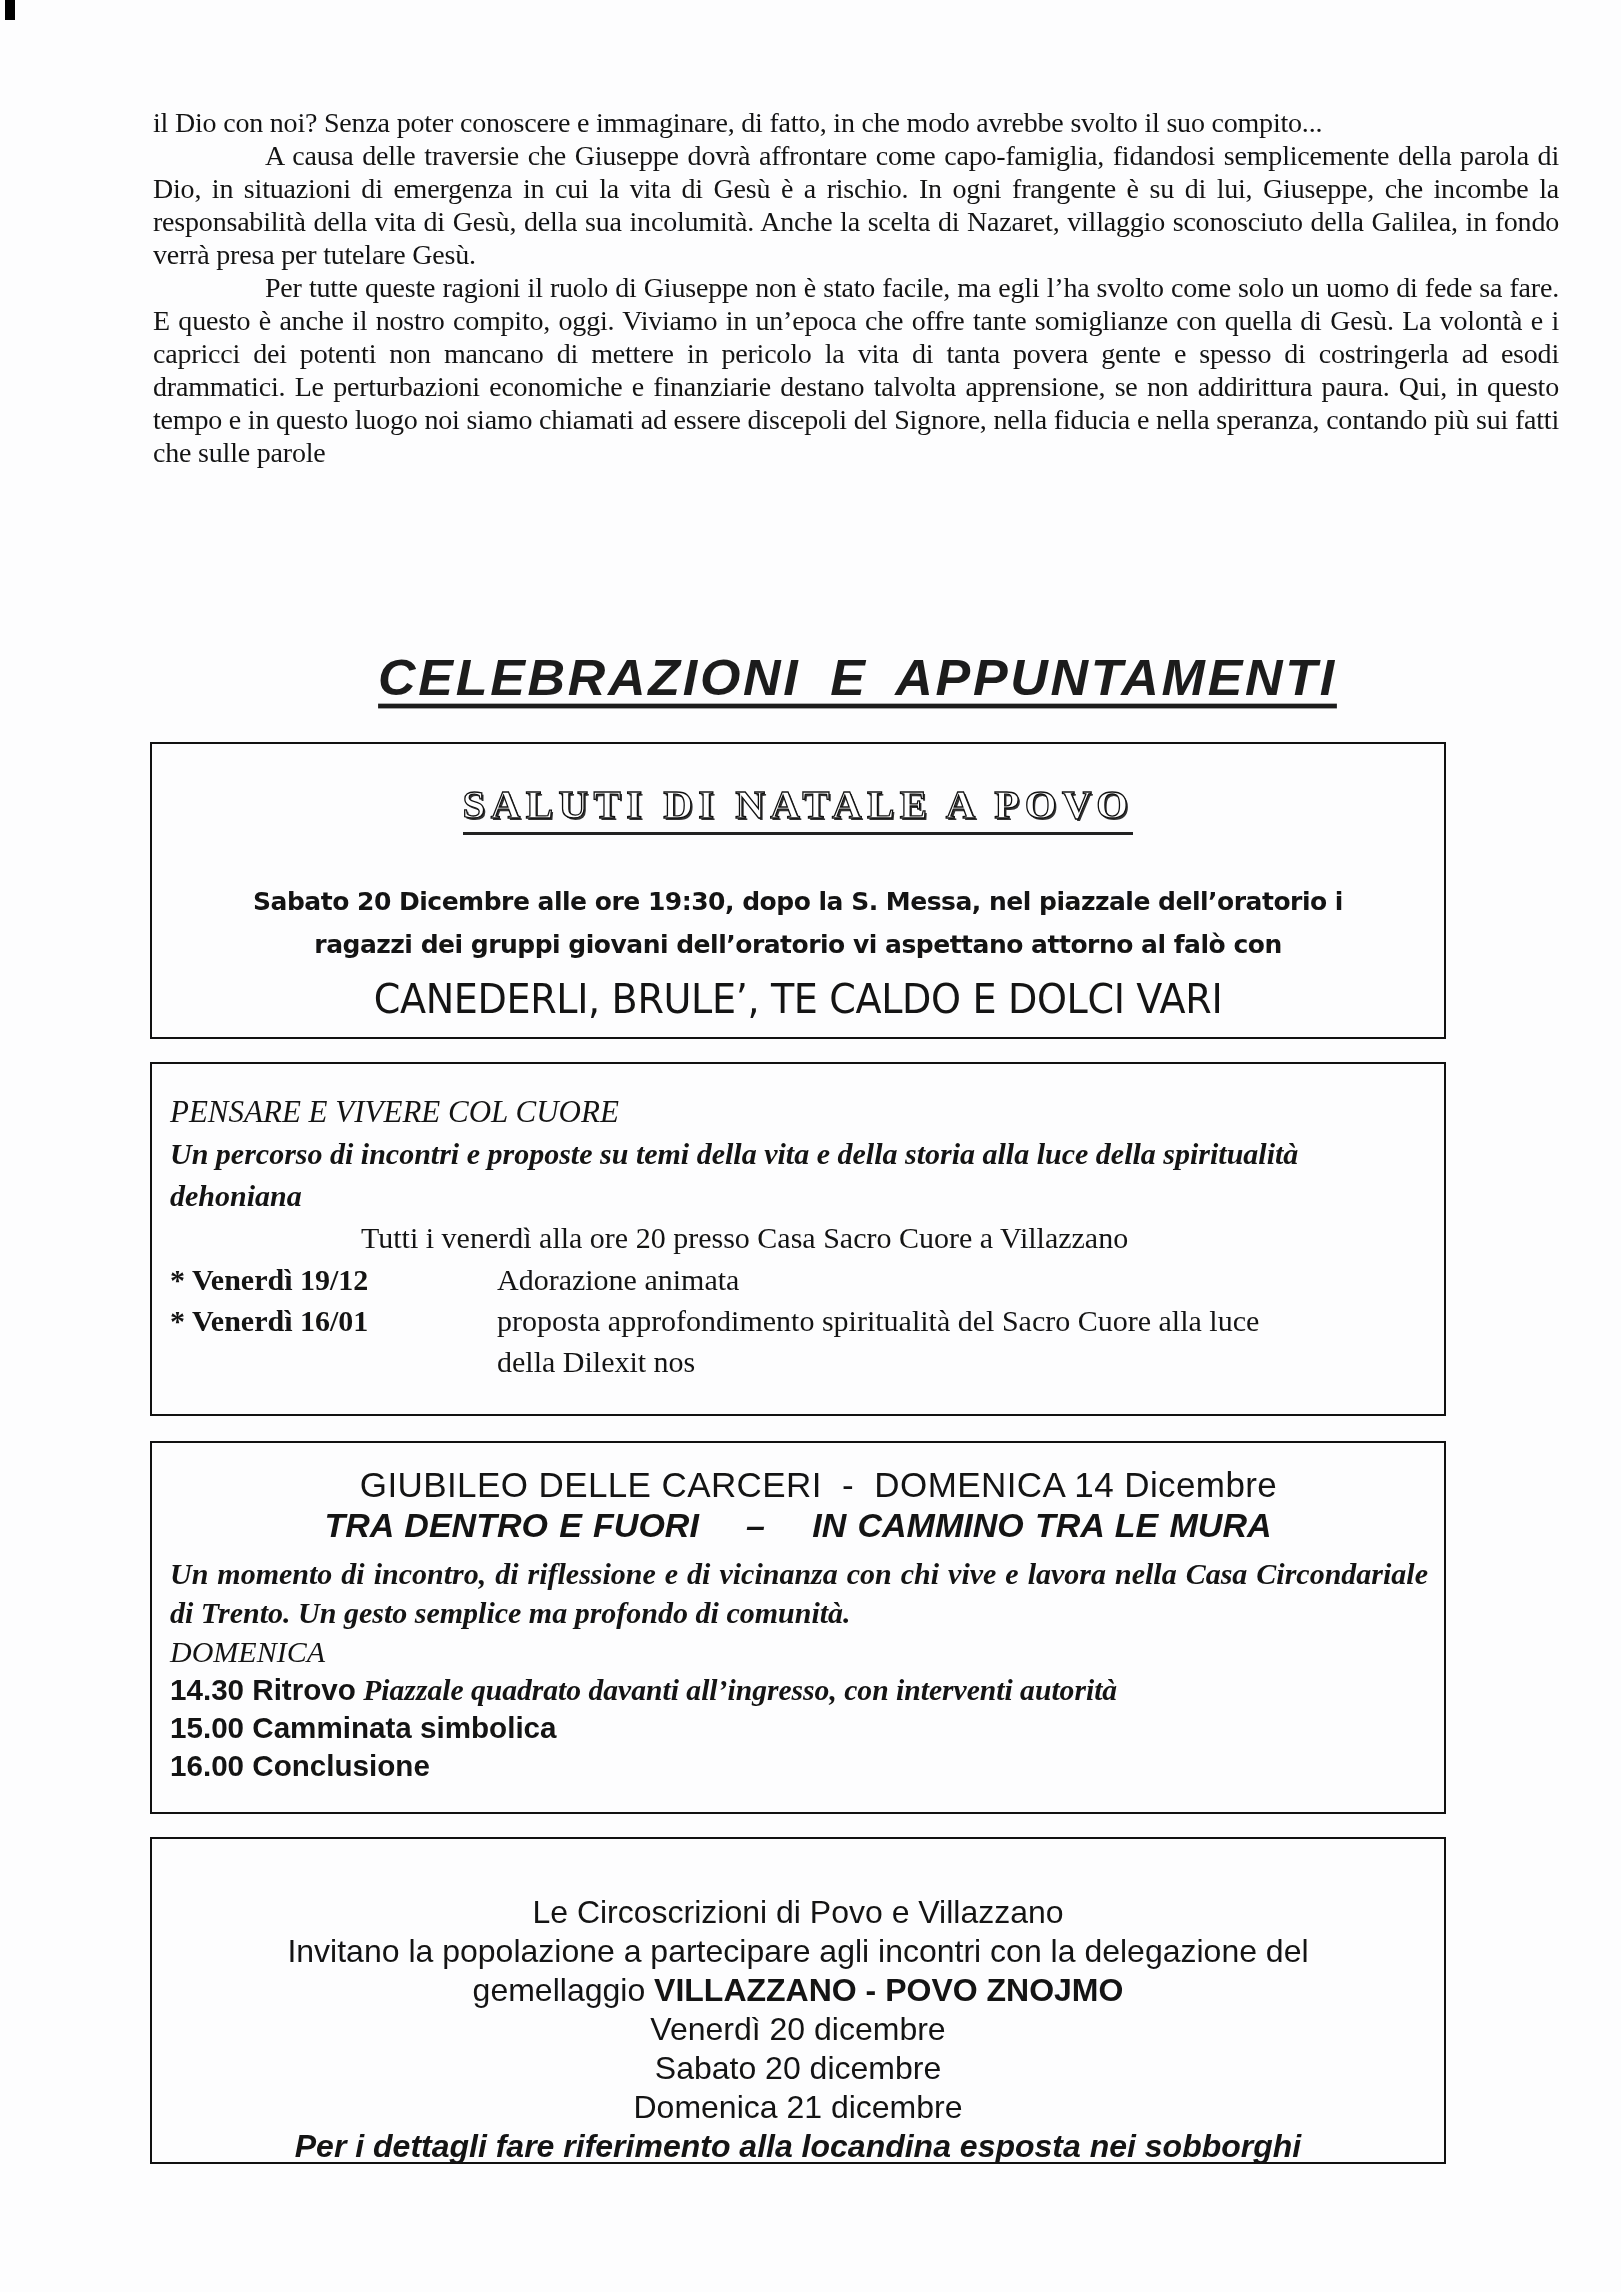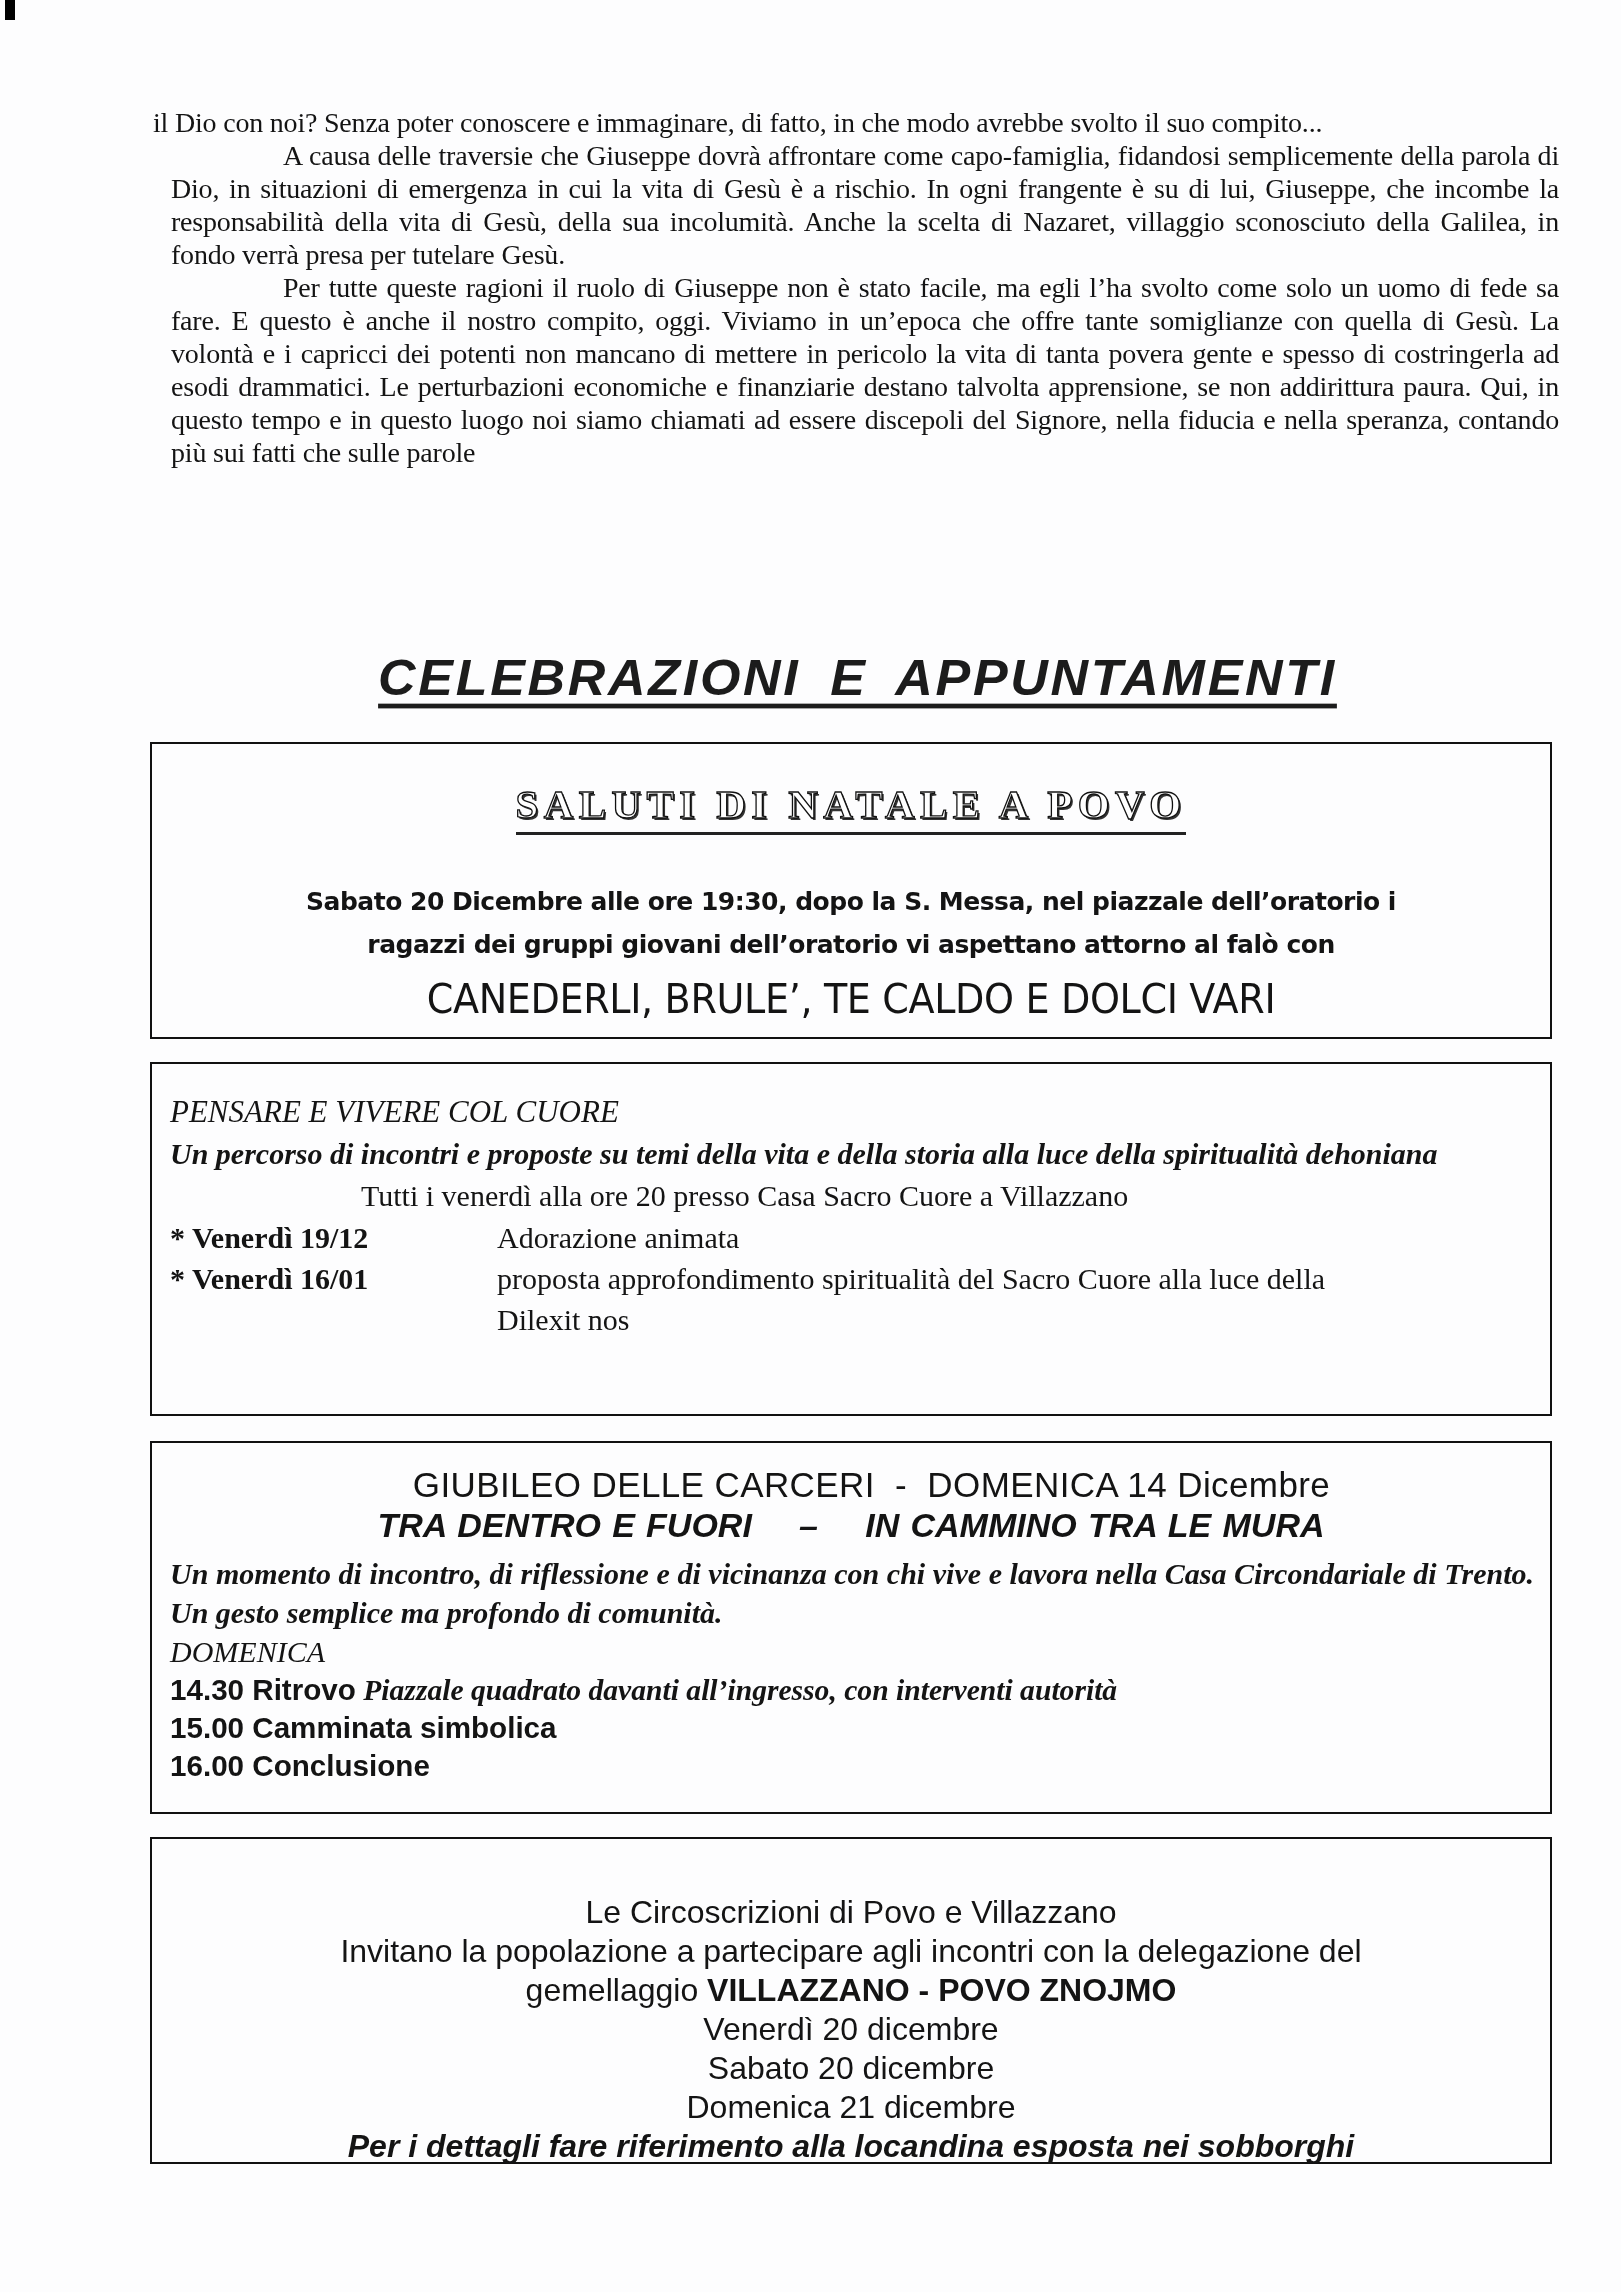--- a/index.html
+++ b/index.html
@@ -12,33 +12,33 @@
     position: absolute; left: 4.5px; top: 0; width: 10.7px; height: 19.7px; background: #000;
   }
   .intro {
     position: absolute; left: 153px; top: 106px; width: 1406px;
     font-family: "Liberation Serif", "DejaVu Serif", serif;
     font-size: 28px; line-height: 33px;
     text-align: justify;
     letter-spacing: -0.2px;
   }
   .intro p { margin: 0; }
-  .intro p.indent { text-indent: 112px; margin-left: 18px; }
+  .intro p.indent { text-indent: 112px; }
   .section-title {
     position: absolute; left: 298px; top: 648px; width: 1119px;
     text-align: center;
     font-family: "Liberation Sans", "DejaVu Sans", sans-serif;
     font-weight: bold; font-style: italic;
     font-size: 52px; letter-spacing: 2.7px; word-spacing: 12.5px;
     color: #1c1c1c;
     text-decoration: underline; text-decoration-thickness: 4.5px; text-underline-offset: 9px;
     transform: scaleY(0.95);
   }
   .box {
-    position: absolute; left: 150px; width: 1402px;
+    position: absolute; left: 150px; width: 1296px;
     border: 2.7px solid #111;
     box-sizing: border-box;
   }
   #box-saluti { top: 742px; height: 297px; }
   #box-pensare { top: 1062px; height: 354px; }
   #box-giubileo { top: 1441px; height: 373px; }
   #box-circo { top: 1837px; height: 327px; }
 
   .saluti-title {
     position: absolute; left: 0; right: 0; top: 36px; text-align: center;

